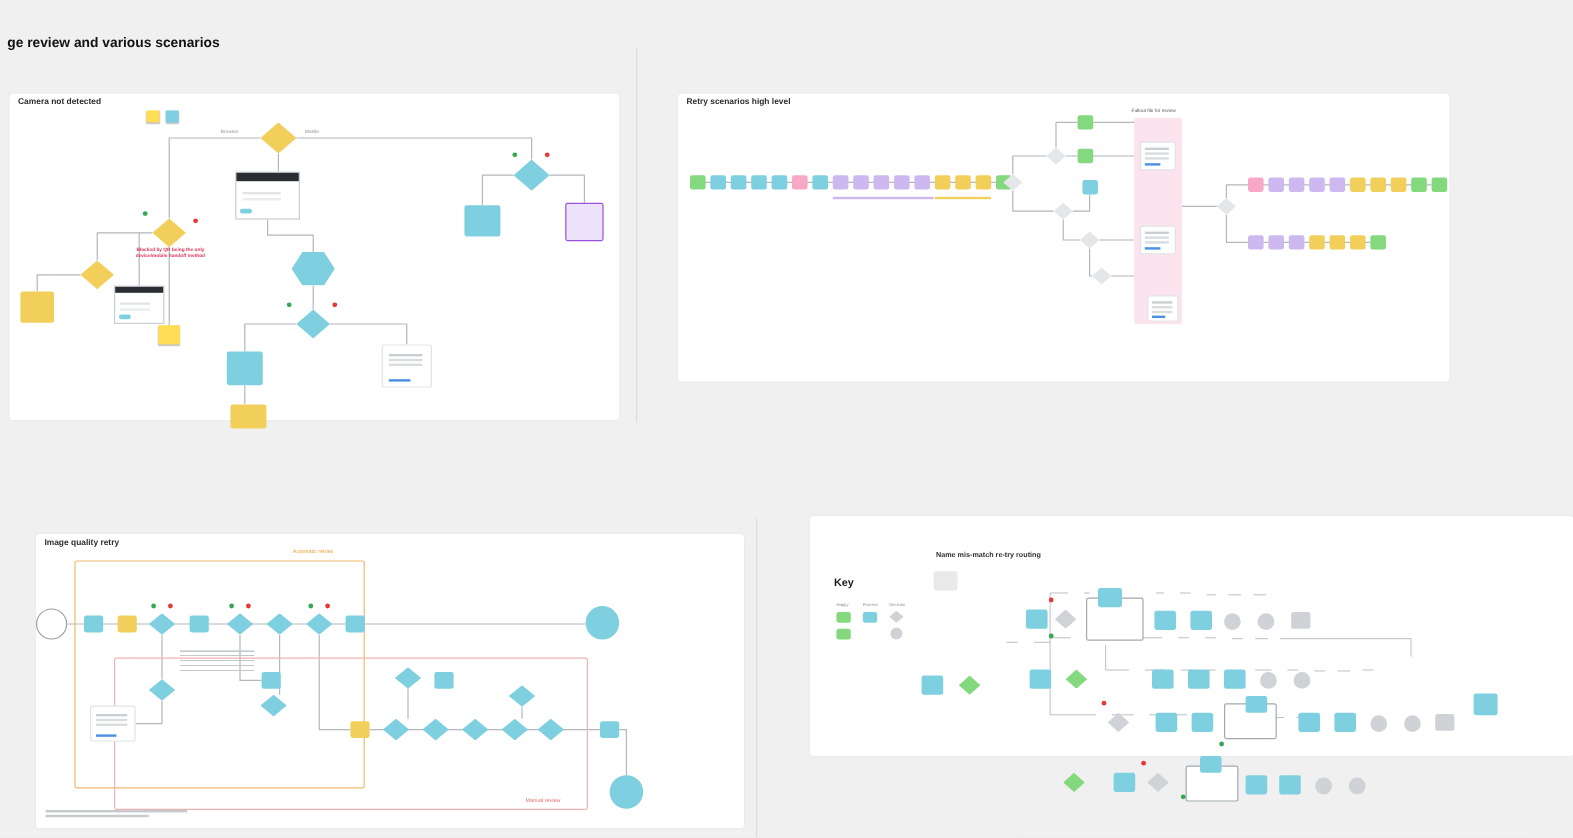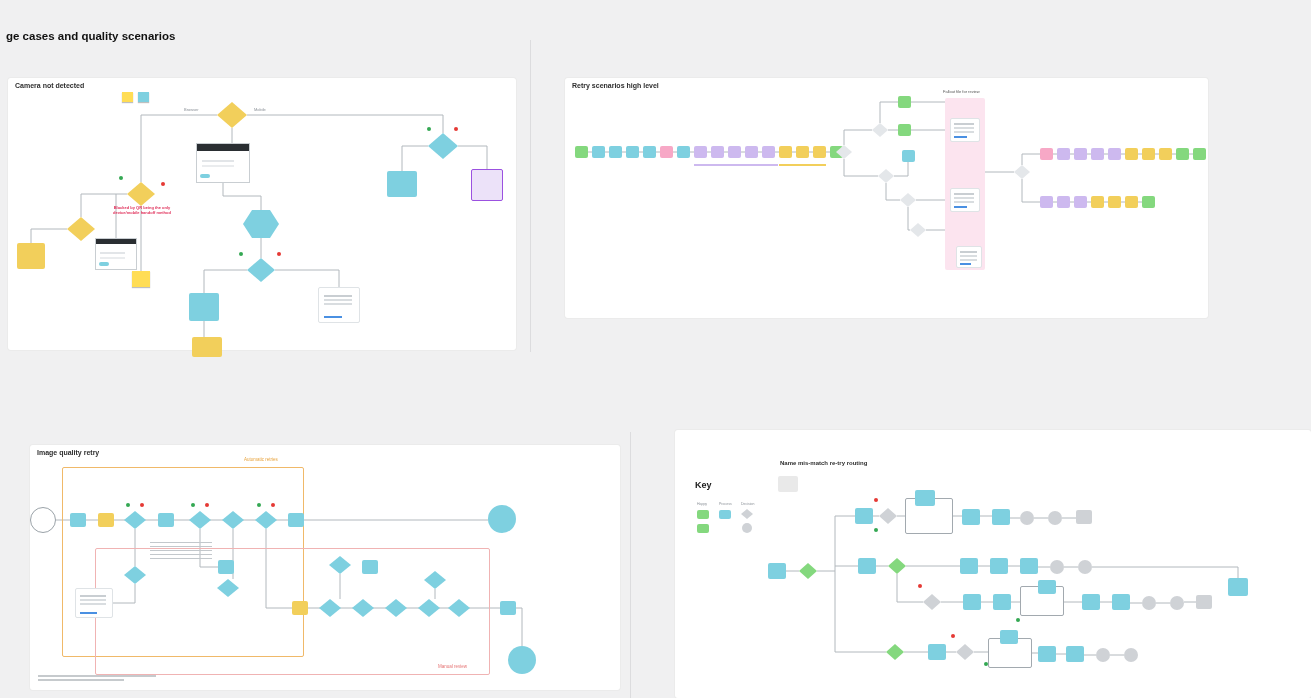--- a/index.html
+++ b/index.html
@@ -31,21 +31,21 @@
   .n-region{border:1px solid transparent;border-radius:2px;}
   .n-text{white-space:nowrap;justify-content:flex-start;background:none;}
   .n-text.wrap{white-space:normal;justify-content:center;}
   .n-dot{border-radius:50%;}
   .n-lines{background:repeating-linear-gradient(to bottom,#c3c8cc 0,#c3c8cc 1px,transparent 1px,transparent 4px);}
 </style>
 </head>
 <body>
 
 <div class="canvas">
-  <h1 class="page-title">ge cases and quality scenarios</h1>
+  <h1 class="page-title">ge review and various scenarios</h1>
   <div class="vdivider" style="left:530px;top:40px;height:312px"></div>
   <div class="vdivider" style="left:630px;top:432px;height:266px"></div>
 
   <section class="board" style="left: 8px; top: 78px; width: 508px; height: 272px;">
     <svg class="edges" viewBox="0 0 508 272">
         <polyline points="209,37 133,37 133,104"></polyline>
         <polyline points="239,37 435,37 435,55"></polyline>
         <polyline points="224,50 224,65"></polyline>
         <polyline points="420,68 394,68 394,93"></polyline>
         <polyline points="450,68 479,68 479,91"></polyline>
@@ -209,21 +209,21 @@
       <div class="node n-diamond" style="left: 322px; top: 154px; width: 22px; height: 18px; background: rgb(126, 208, 224);"></div>
       <div class="node n-diamond" style="left: 355px; top: 154px; width: 22px; height: 18px; background: rgb(126, 208, 224);"></div>
       <div class="node n-diamond" style="left: 388px; top: 154px; width: 22px; height: 18px; background: rgb(126, 208, 224);"></div>
       <div class="node n-diamond" style="left: 418px; top: 154px; width: 22px; height: 18px; background: rgb(126, 208, 224);"></div>
       <div class="node n-rect" style="left: 470px; top: 156px; width: 16px; height: 14px; background: rgb(126, 208, 224);"></div>
       <div class="node n-circle" style="left: 478px; top: 201px; width: 28px; height: 28px; background: rgb(126, 208, 224);"></div>
       <div class="node n-bar" style="left: 8px; top: 230px; width: 118px; height: 2px; background: rgb(198, 202, 205);"></div>
       <div class="node n-bar" style="left: 8px; top: 234px; width: 86px; height: 2px; background: rgb(198, 202, 205);"></div>
     </section>
 
-  <section class="board" style="left: 675px; top: 430px; width: 636px; height: 268px;">
+  <section class="board" style="left: 675px; top: 430px; width: 636px; height: 200px;">
     <svg class="edges" viewBox="0 0 636 268">
         <polyline points="111,141 124,141"></polyline>
         <polyline points="142,141 160,141"></polyline>
         <polyline points="160,86 160,222"></polyline>
         <polyline points="160,86 180,86"></polyline>
         <polyline points="160,136 183,136"></polyline>
         <polyline points="160,222 211,222"></polyline>
         <polyline points="198,86 204,86"></polyline>
         <polyline points="222,86 230,86"></polyline>
         <polyline points="278,86 287,86"></polyline>

